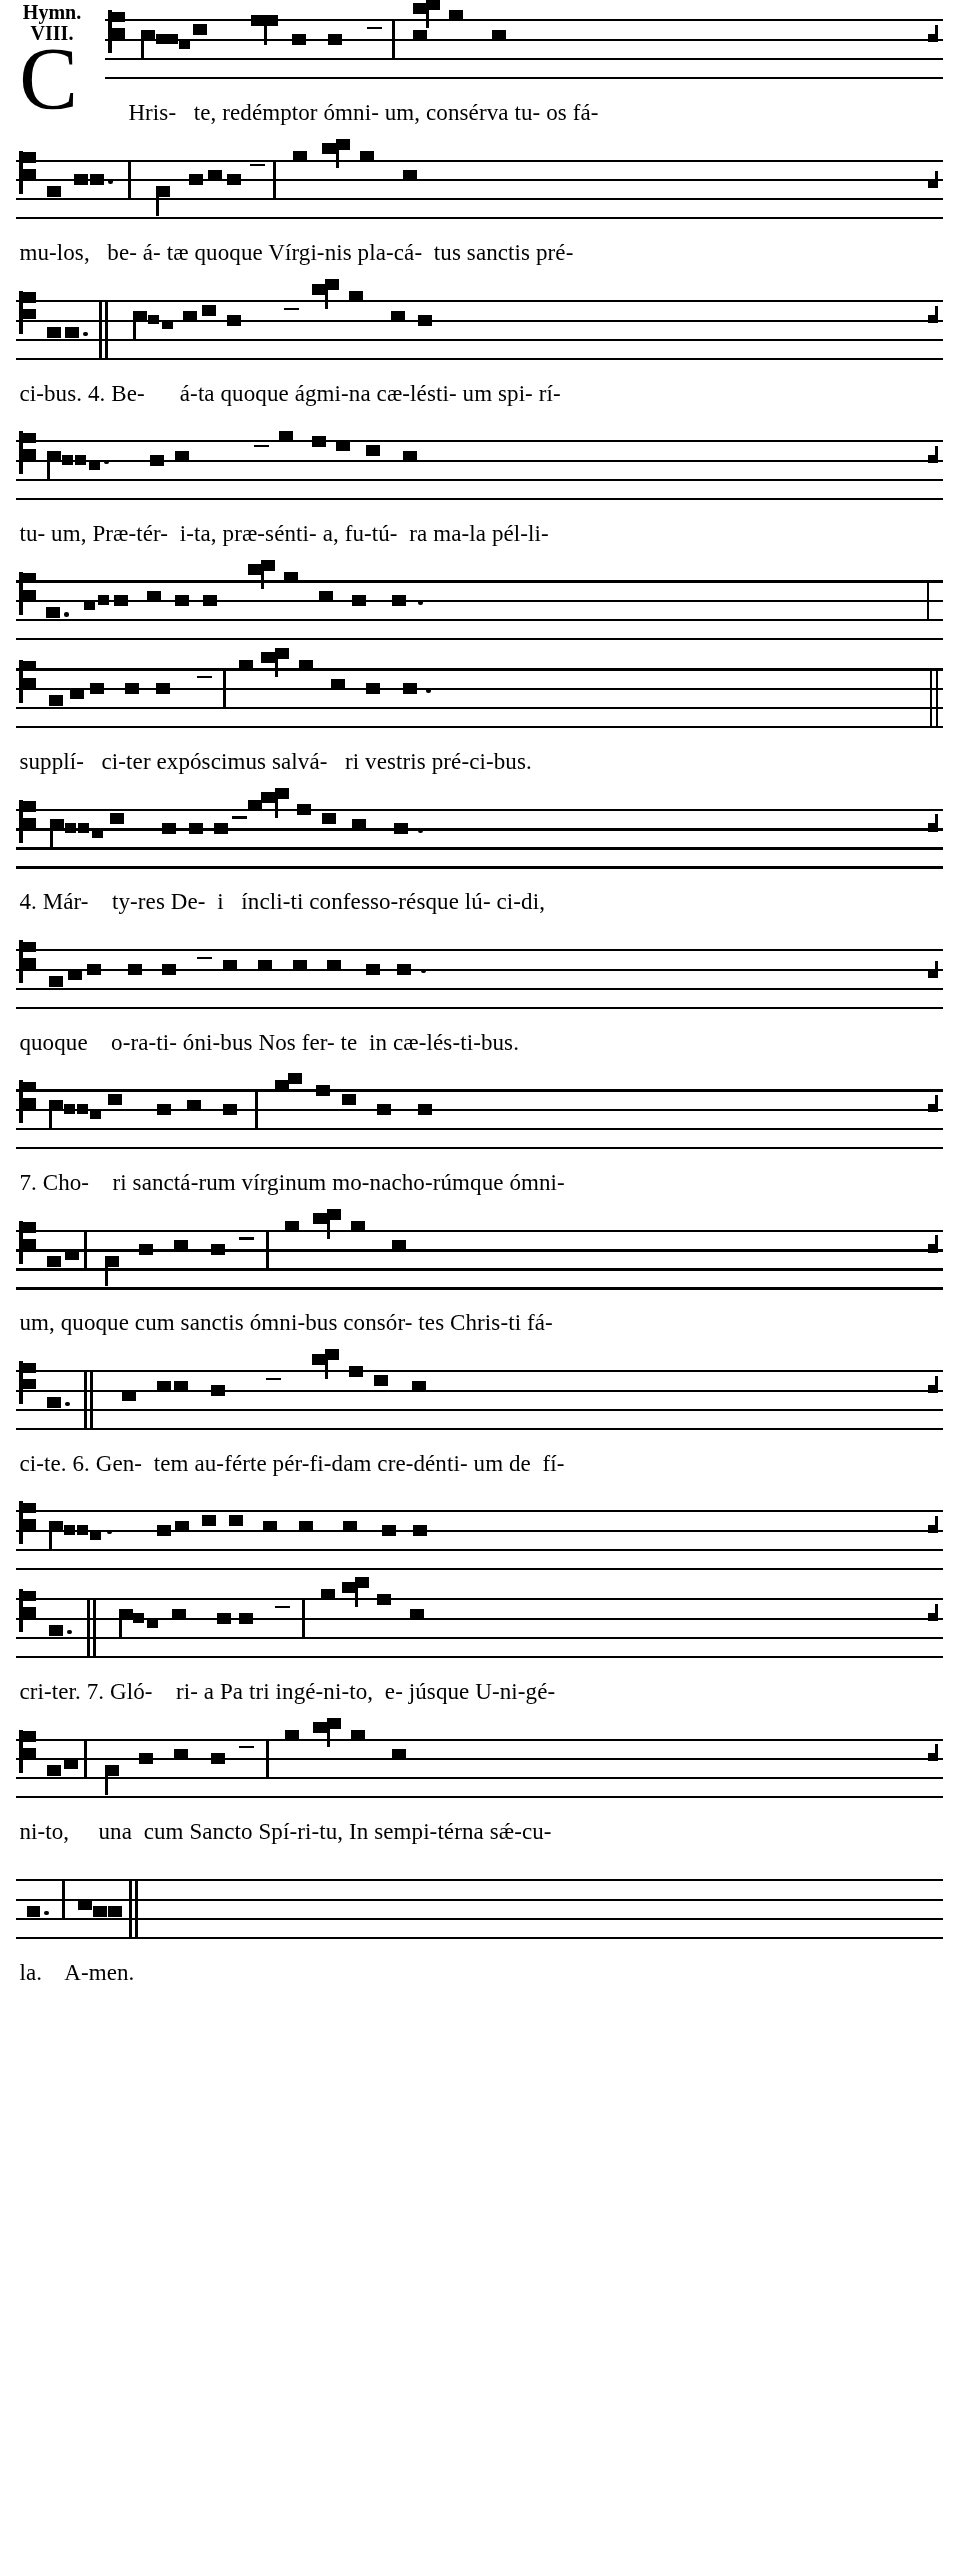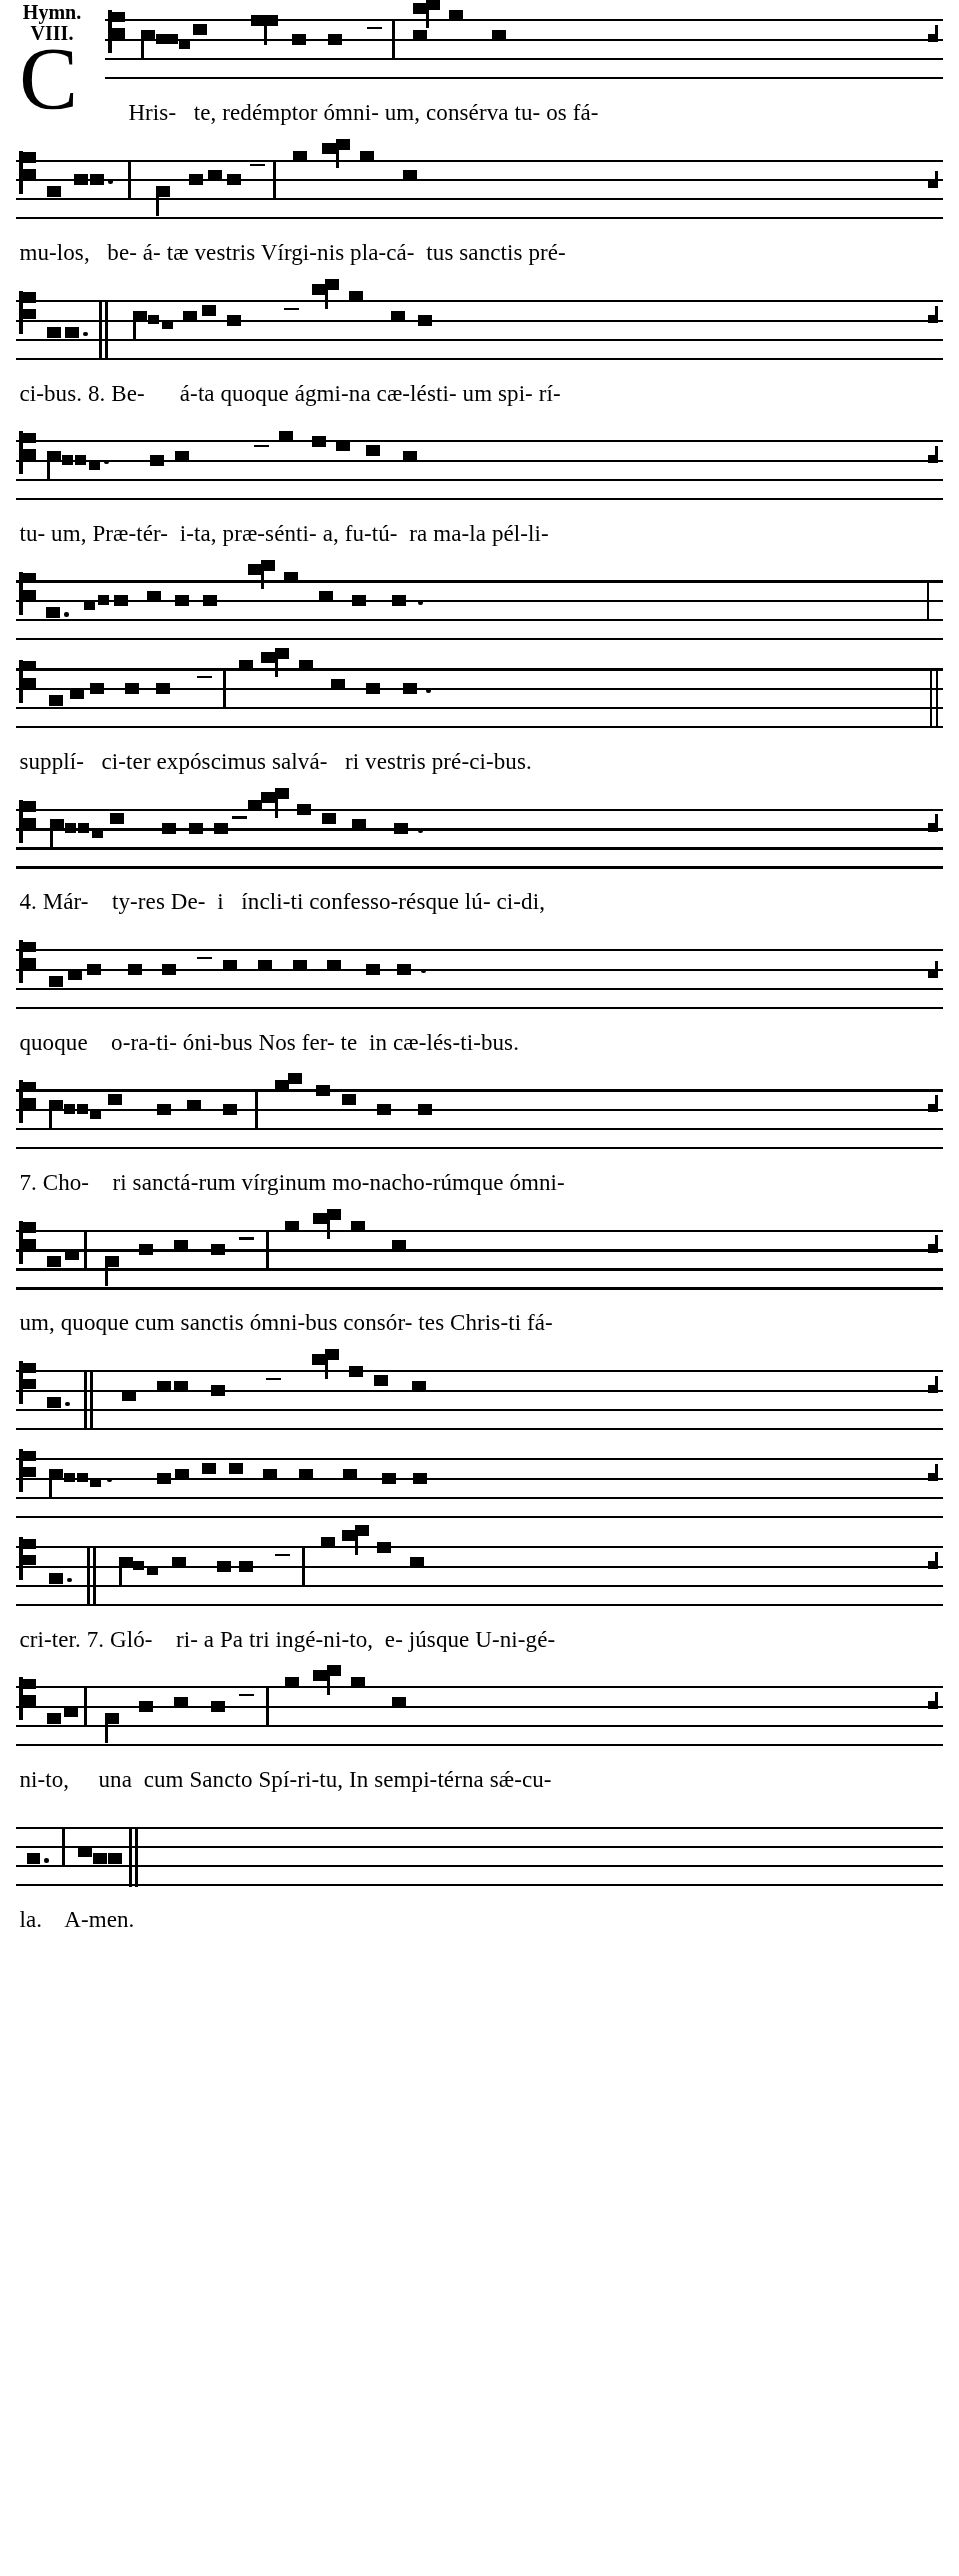--- a/index.html
+++ b/index.html
@@ -186,21 +186,21 @@
       <div class="nm" style="left:211px;top:34px"></div>
       <div class="epi" style="left:234px;top:24px"></div>
       <div class="bar half" style="left:257px"></div>
       <div class="nm" style="left:277px;top:10.4px"></div>
       <div class="nm" style="left:306px;top:3px"></div>
       <div class="nm stem" style="left:320px;top:-1.5px"></div>
       <div class="nm" style="left:344px;top:10.4px"></div>
       <div class="nm" style="left:387px;top:30px"></div>
       <div class="custos" style="right:4.5px;top:40px"></div>
     </div>
-    <div class="lyric">mu-los,   be- á- tæ vestris Vírgi-nis pla-cá-  tus sanctis pré-</div>
+    <div class="lyric">mu-los,   be- á- tæ quoque Vírgi-nis pla-cá-  tus sanctis pré-</div>
   </div>
 
   <div class="system">
     <div class="staff">
       <div class="line l1"></div>
       <div class="line l2"></div>
       <div class="line l3"></div>
       <div class="line l4"></div>
       <div class="clef">
         <div class="stem"></div>
@@ -218,21 +218,21 @@
       <div class="nm" style="left:186px;top:24px"></div>
       <div class="nm" style="left:211px;top:34px"></div>
       <div class="epi" style="left:268px;top:27px"></div>
       <div class="nm" style="left:296px;top:3px"></div>
       <div class="nm stem" style="left:309px;top:-1.5px"></div>
       <div class="nm" style="left:333px;top:10.4px"></div>
       <div class="nm" style="left:375px;top:30px"></div>
       <div class="nm" style="left:402px;top:34px"></div>
       <div class="custos" style="right:4.5px;top:34px"></div>
     </div>
-    <div class="lyric">ci-bus. 8. Be-      á-ta quoque ágmi-na cæ-lésti- um spi- rí-</div>
+    <div class="lyric">ci-bus. 4. Be-      á-ta quoque ágmi-na cæ-lésti- um spi- rí-</div>
   </div>
 
   <div class="system">
     <div class="staff">
       <div class="line l1"></div>
       <div class="line l2"></div>
       <div class="line l3"></div>
       <div class="line l4"></div>
       <div class="clef">
         <div class="stem"></div>
@@ -460,20 +460,21 @@
       <div class="nm" style="left:158px;top:30px"></div>
       <div class="nm" style="left:195px;top:34px"></div>
       <div class="epi" style="left:250px;top:27px"></div>
       <div class="nm" style="left:296px;top:3px"></div>
       <div class="nm stem" style="left:309px;top:-1.5px"></div>
       <div class="nm" style="left:333px;top:15px"></div>
       <div class="nm" style="left:358px;top:24px"></div>
       <div class="nm" style="left:396px;top:30px"></div>
       <div class="custos" style="right:4.5px;top:34px"></div>
     </div>
+    <div class="lyric">ci-te. 6. Gen-  tem au-férte pér-fi-dam cre-dénti- um de  fí-</div>
   </div>
 
   <div class="system">
     <div class="staff">
       <div class="line l1"></div>
       <div class="line l2"></div>
       <div class="line l3"></div>
       <div class="line l4"></div>
       <div class="clef">
         <div class="stem"></div>

